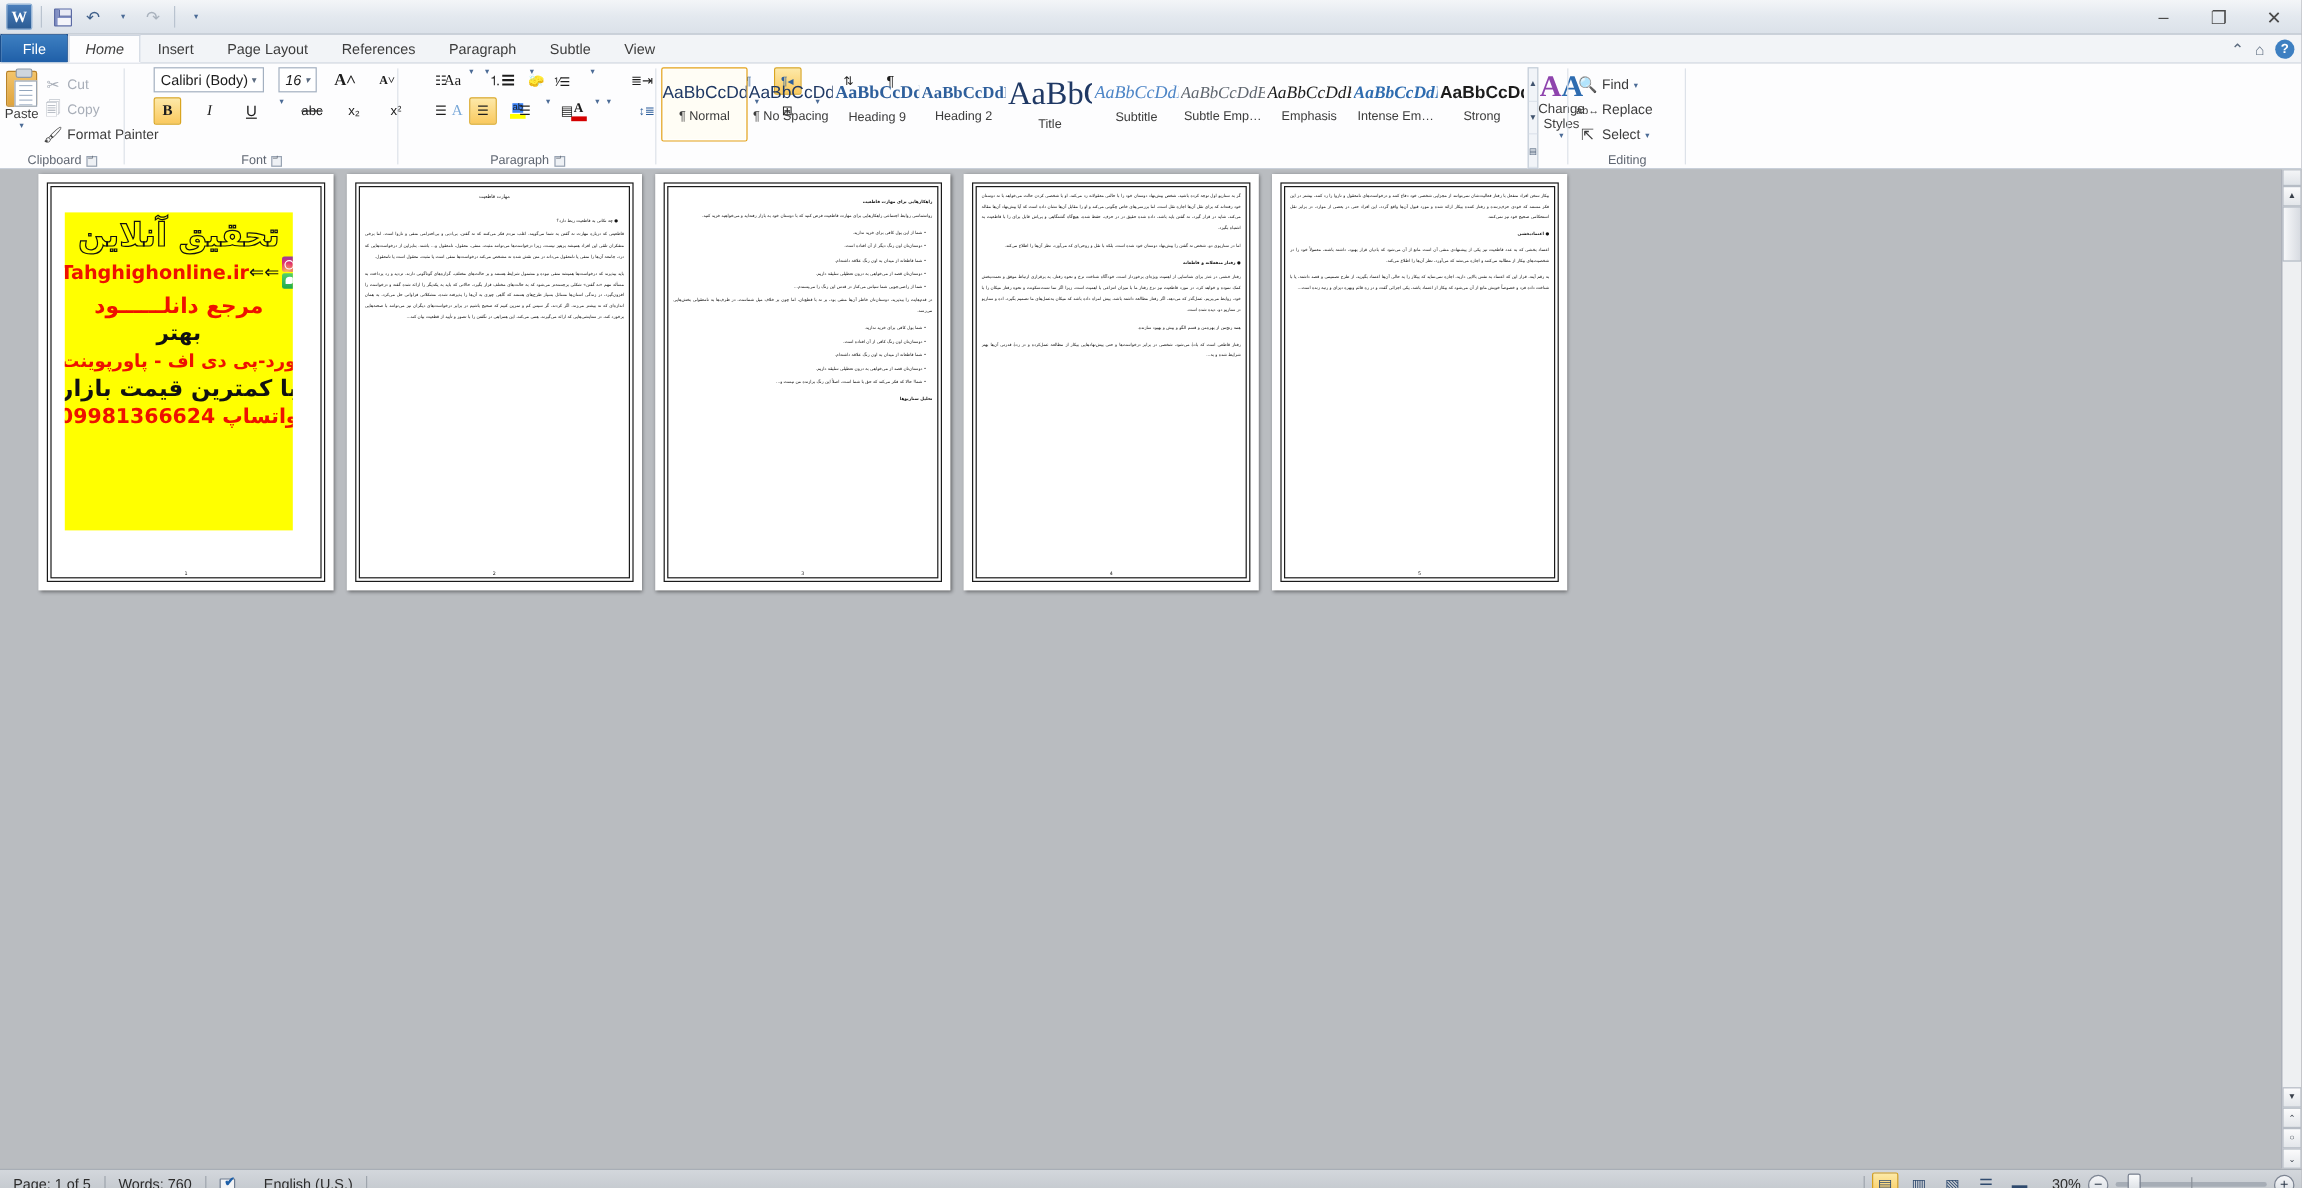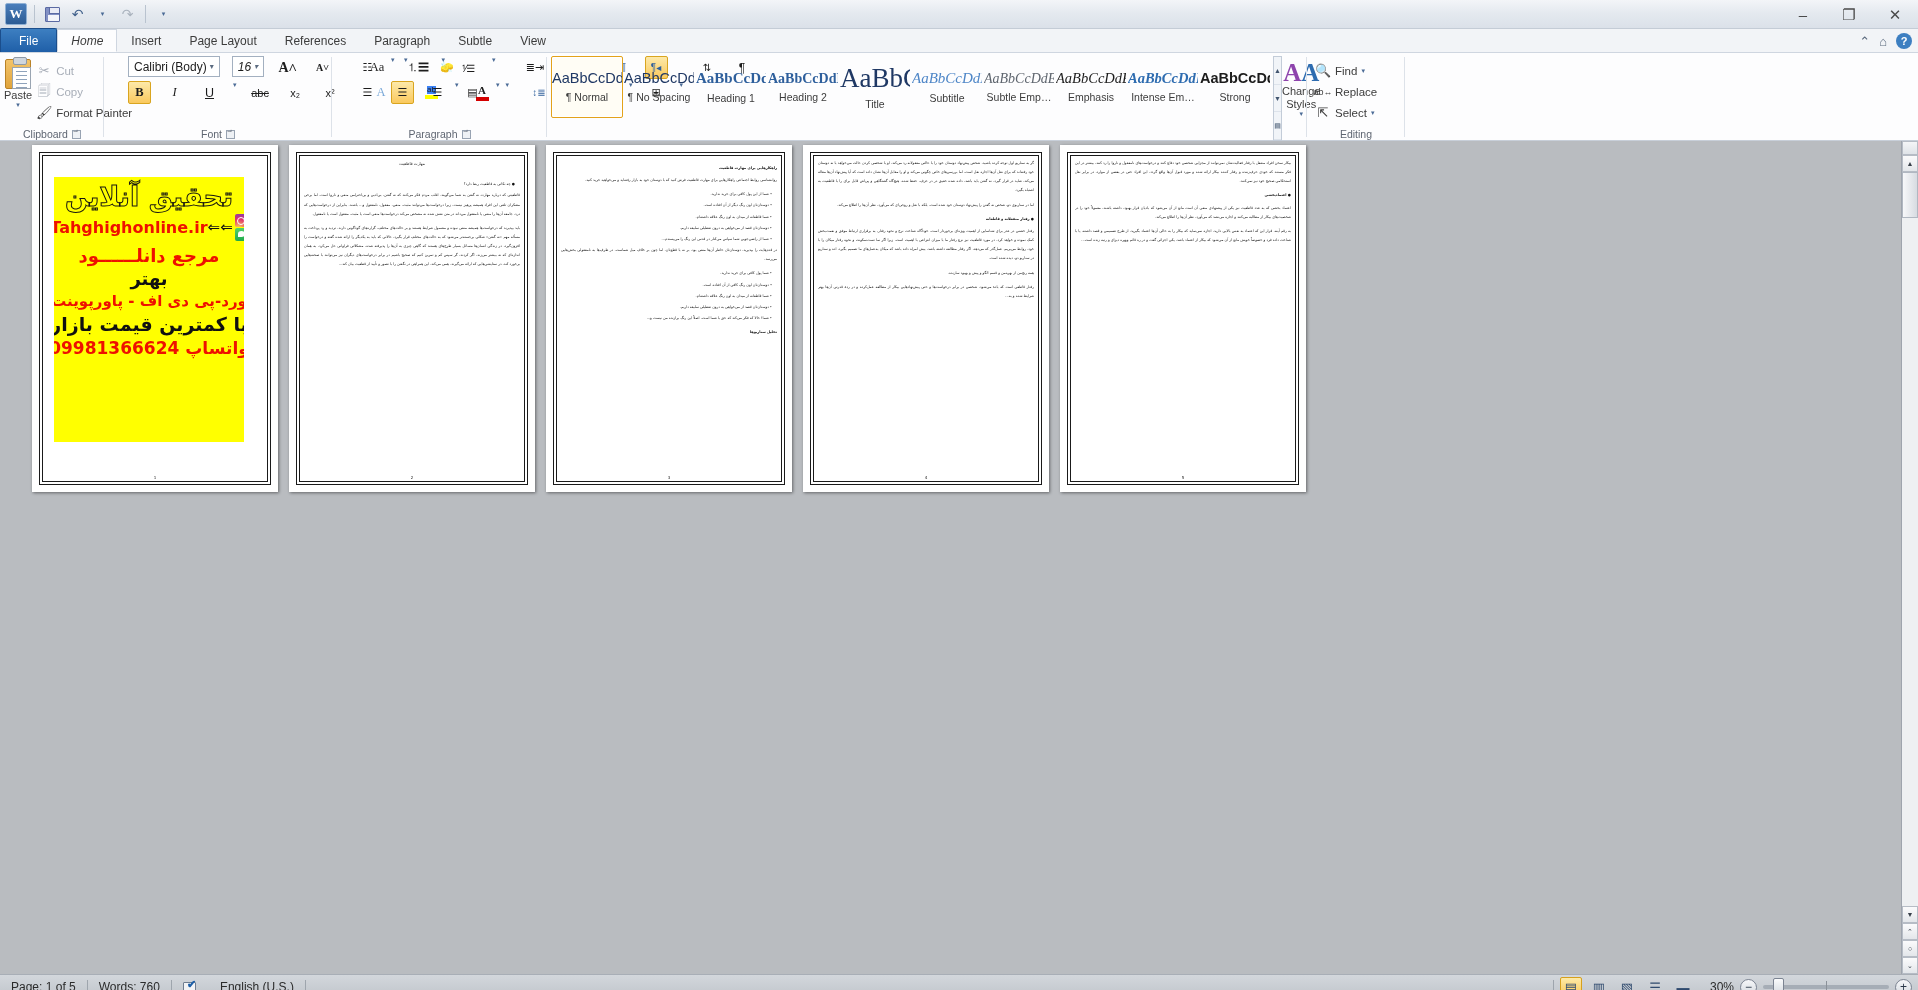--- a/index.html
+++ b/index.html
@@ -532,21 +532,21 @@
           <div class="stile sel">
             <div class="prev" style="font-family: &quot;Liberation Sans&quot;, sans-serif; font-weight: normal; font-style: normal; color: rgb(31, 56, 100); font-size: 14.5px;">AaBbCcDdEe</div>
             <div class="lab">¶ Normal</div>
           </div>
           <div class="stile">
             <div class="prev" style="font-family: &quot;Liberation Sans&quot;, sans-serif; font-weight: normal; font-style: normal; color: rgb(31, 56, 100); font-size: 14.5px;">AaBbCcDdEe</div>
             <div class="lab">¶ No Spacing</div>
           </div>
           <div class="stile">
             <div class="prev" style="font-family: &quot;Liberation Serif&quot;, serif; font-weight: bold; font-style: normal; color: rgb(46, 95, 156); font-size: 15px;">AaBbCcDdEe</div>
-            <div class="lab">Heading 1</div>
+            <div class="lab">Heading 9</div>
           </div>
           <div class="stile">
             <div class="prev" style="font-family: &quot;Liberation Serif&quot;, serif; font-weight: bold; font-style: normal; color: rgb(46, 95, 156); font-size: 14px;">AaBbCcDdEe</div>
             <div class="lab">Heading 2</div>
           </div>
           <div class="stile">
             <div class="prev" style="font-family: &quot;Liberation Serif&quot;, serif; font-weight: normal; font-style: normal; color: rgb(31, 56, 100); font-size: 27px;">AaBbCcDdEe</div>
             <div class="lab">Title</div>
           </div>
           <div class="stile">

